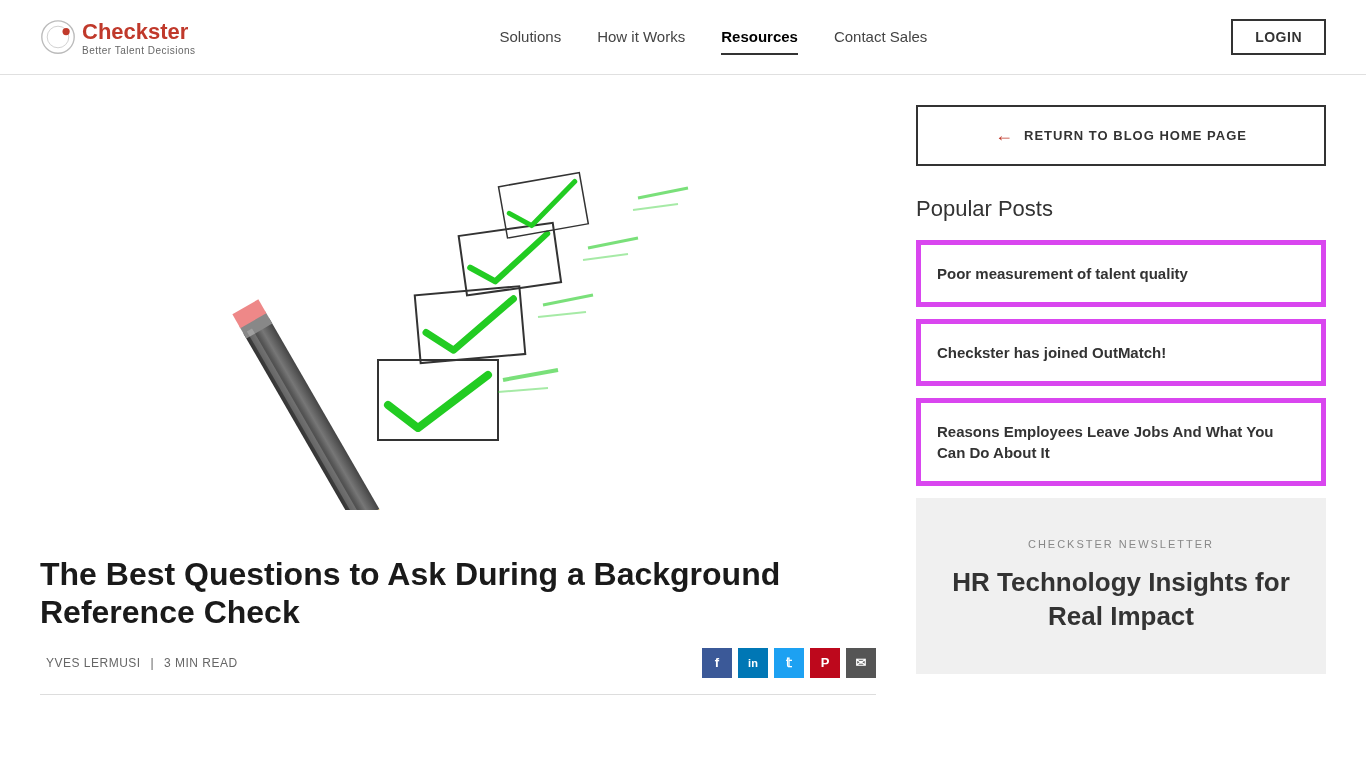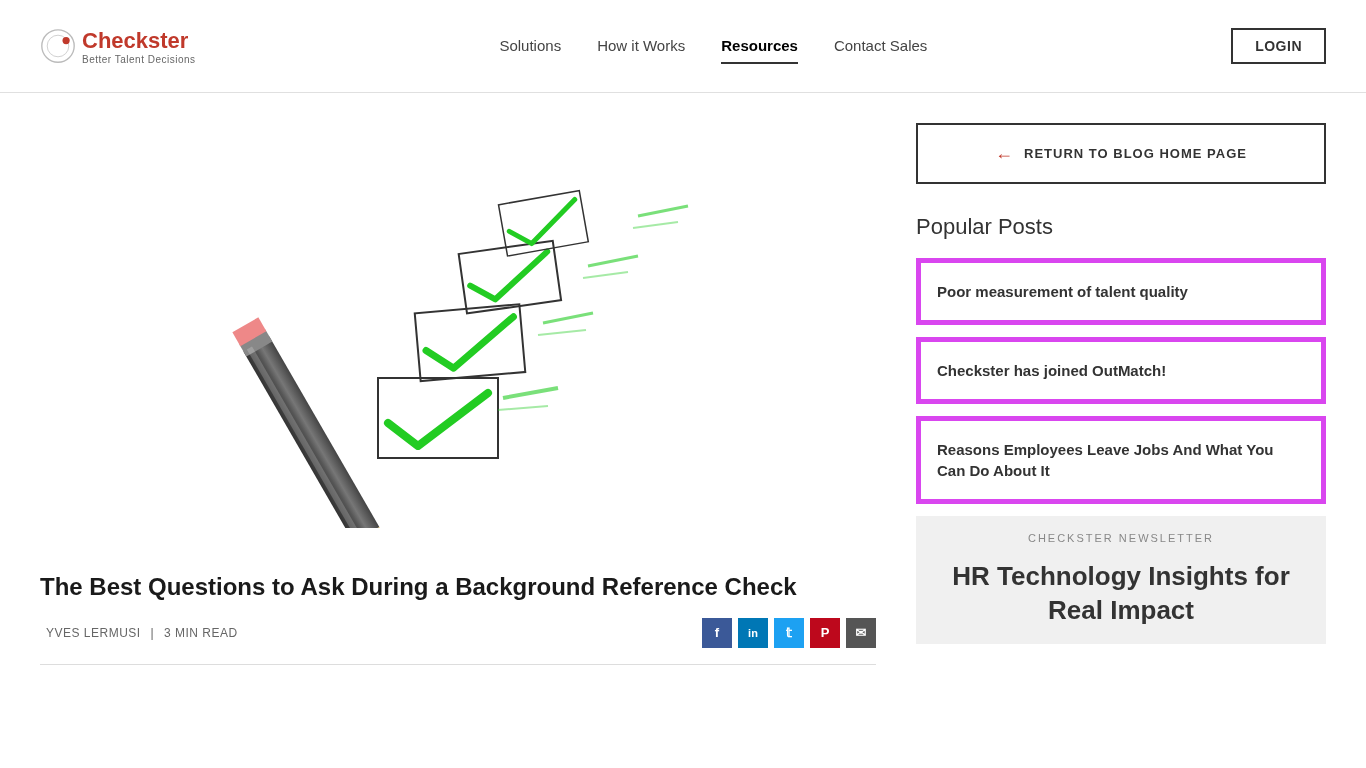--- a/index.html
+++ b/index.html
@@ -4,21 +4,21 @@
   <style>
     * { box-sizing: border-box; margin: 0; padding: 0; }
     body { font-family: Arial, Helvetica, sans-serif; background: #fff; color: #333; }
 
     
     .navbar {
       display: flex;
       align-items: center;
       justify-content: space-between;
       padding: 0 40px;
-      height: 93px;
+      height: 75px;
       border-bottom: 1px solid #e0e0e0;
       background: #fff;
     }
     .logo-area {
       display: flex;
       align-items: center;
       gap: 6px;
     }
     .logo-text {
       display: flex;
@@ -87,21 +87,21 @@
       height: 420px;
       background: #fff;
       display: flex;
       align-items: center;
       justify-content: center;
       overflow: hidden;
       margin-bottom: 30px;
     }
 
     .article-title {
-      font-size: 24px;
+      font-size: 32px;
       font-weight: bold;
       color: #1a1a1a;
       line-height: 1.2;
       margin-bottom: 16px;
     }
     .article-meta {
       display: flex;
       align-items: center;
       justify-content: space-between;
       padding-bottom: 16px;
@@ -180,21 +180,21 @@
     .popular-post-card-title {
       font-size: 15px;
       font-weight: bold;
       color: #333;
       line-height: 1.4;
     }
 
     
     .newsletter-card {
       background: #f0f0f0;
-      padding: 16px 20px;
+      padding: 40px 20px;
       text-align: center;
       margin-top: 12px;
     }
     .newsletter-label {
       font-size: 11px;
       letter-spacing: 2px;
       color: #888;
       text-transform: uppercase;
       margin-bottom: 16px;
     }

